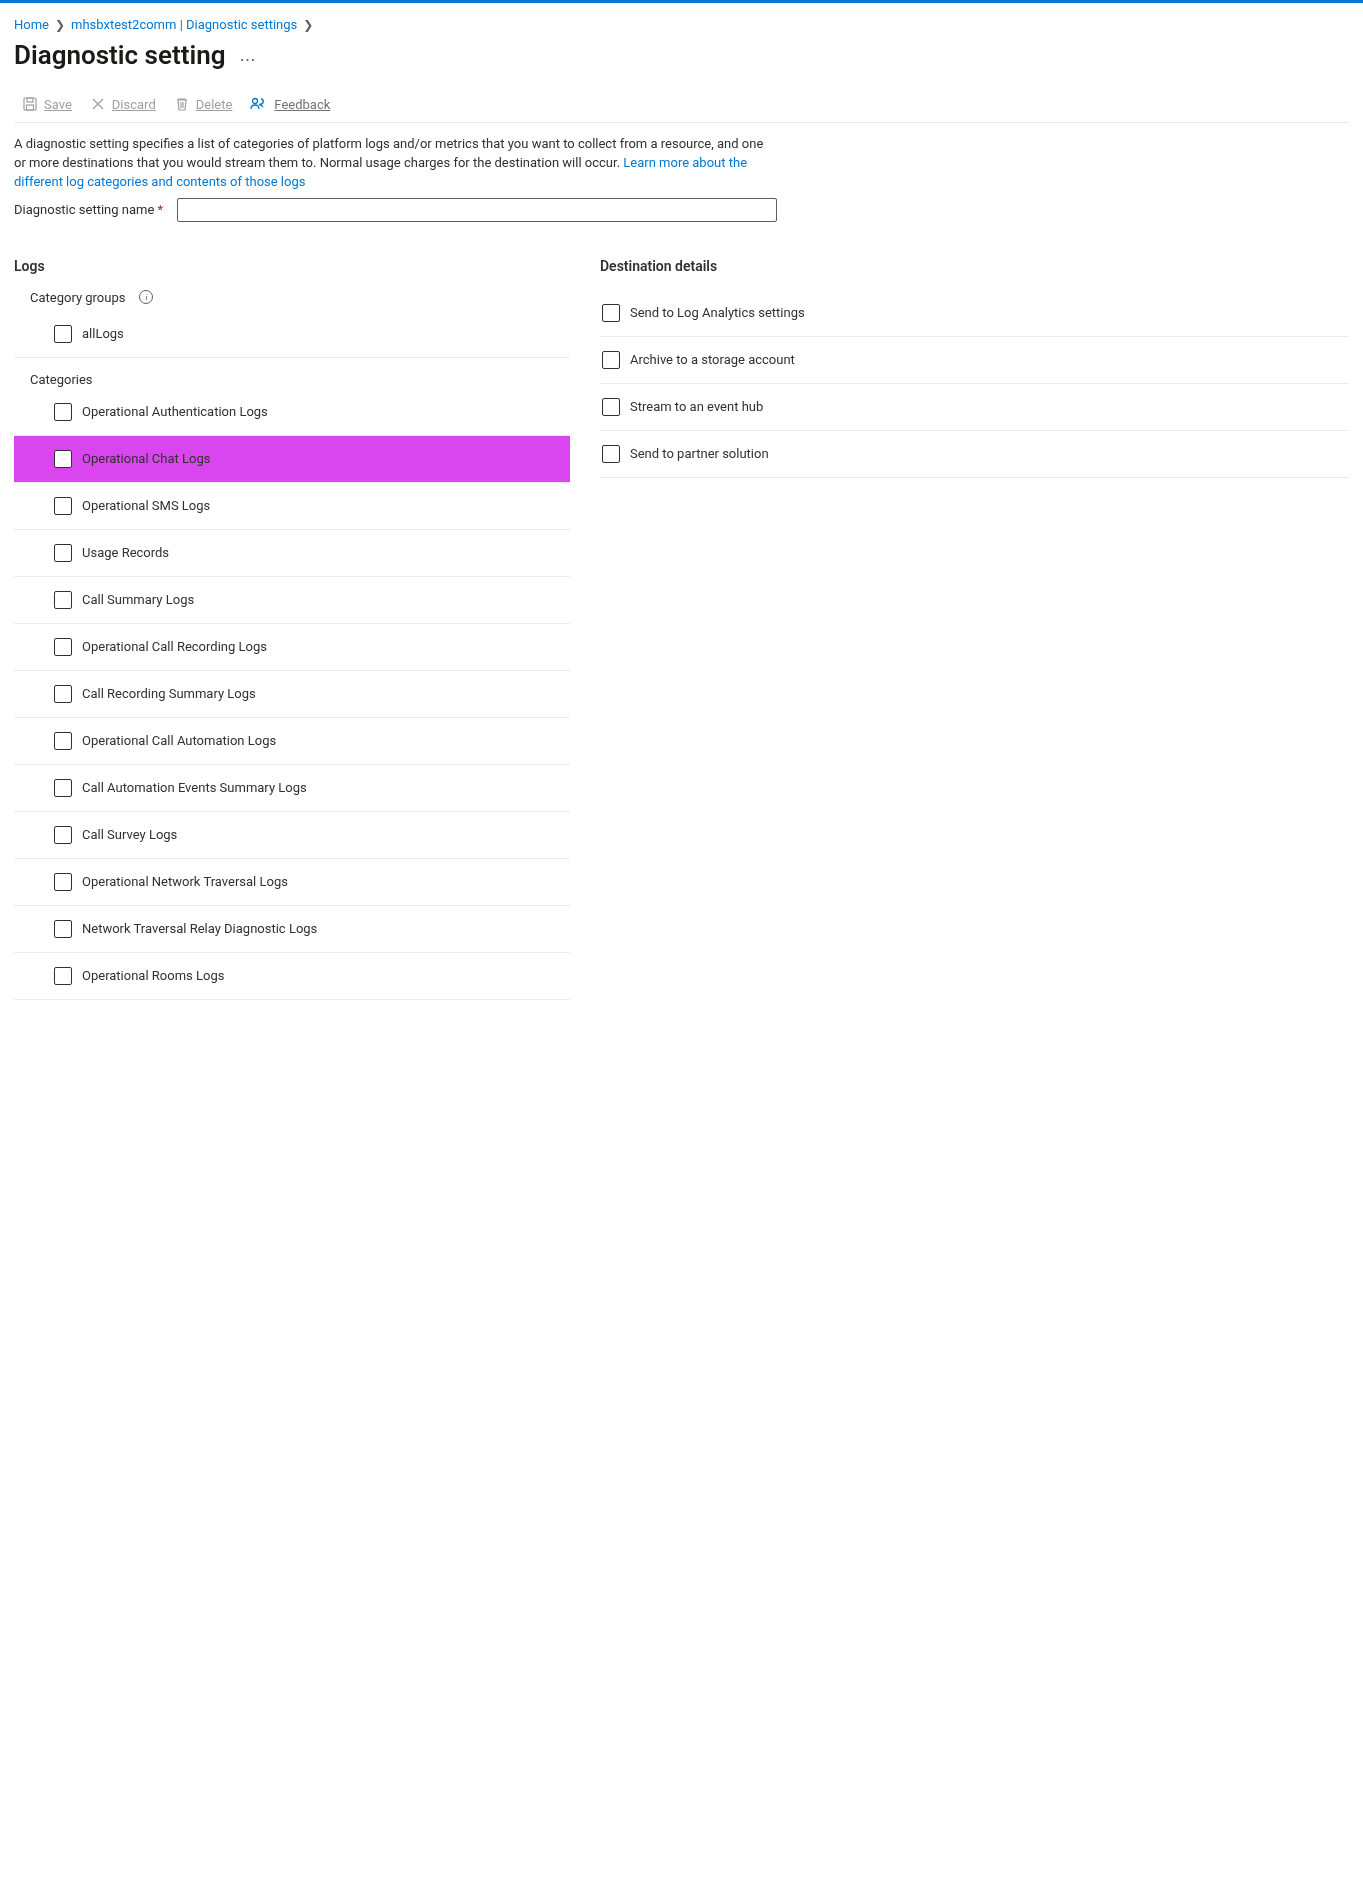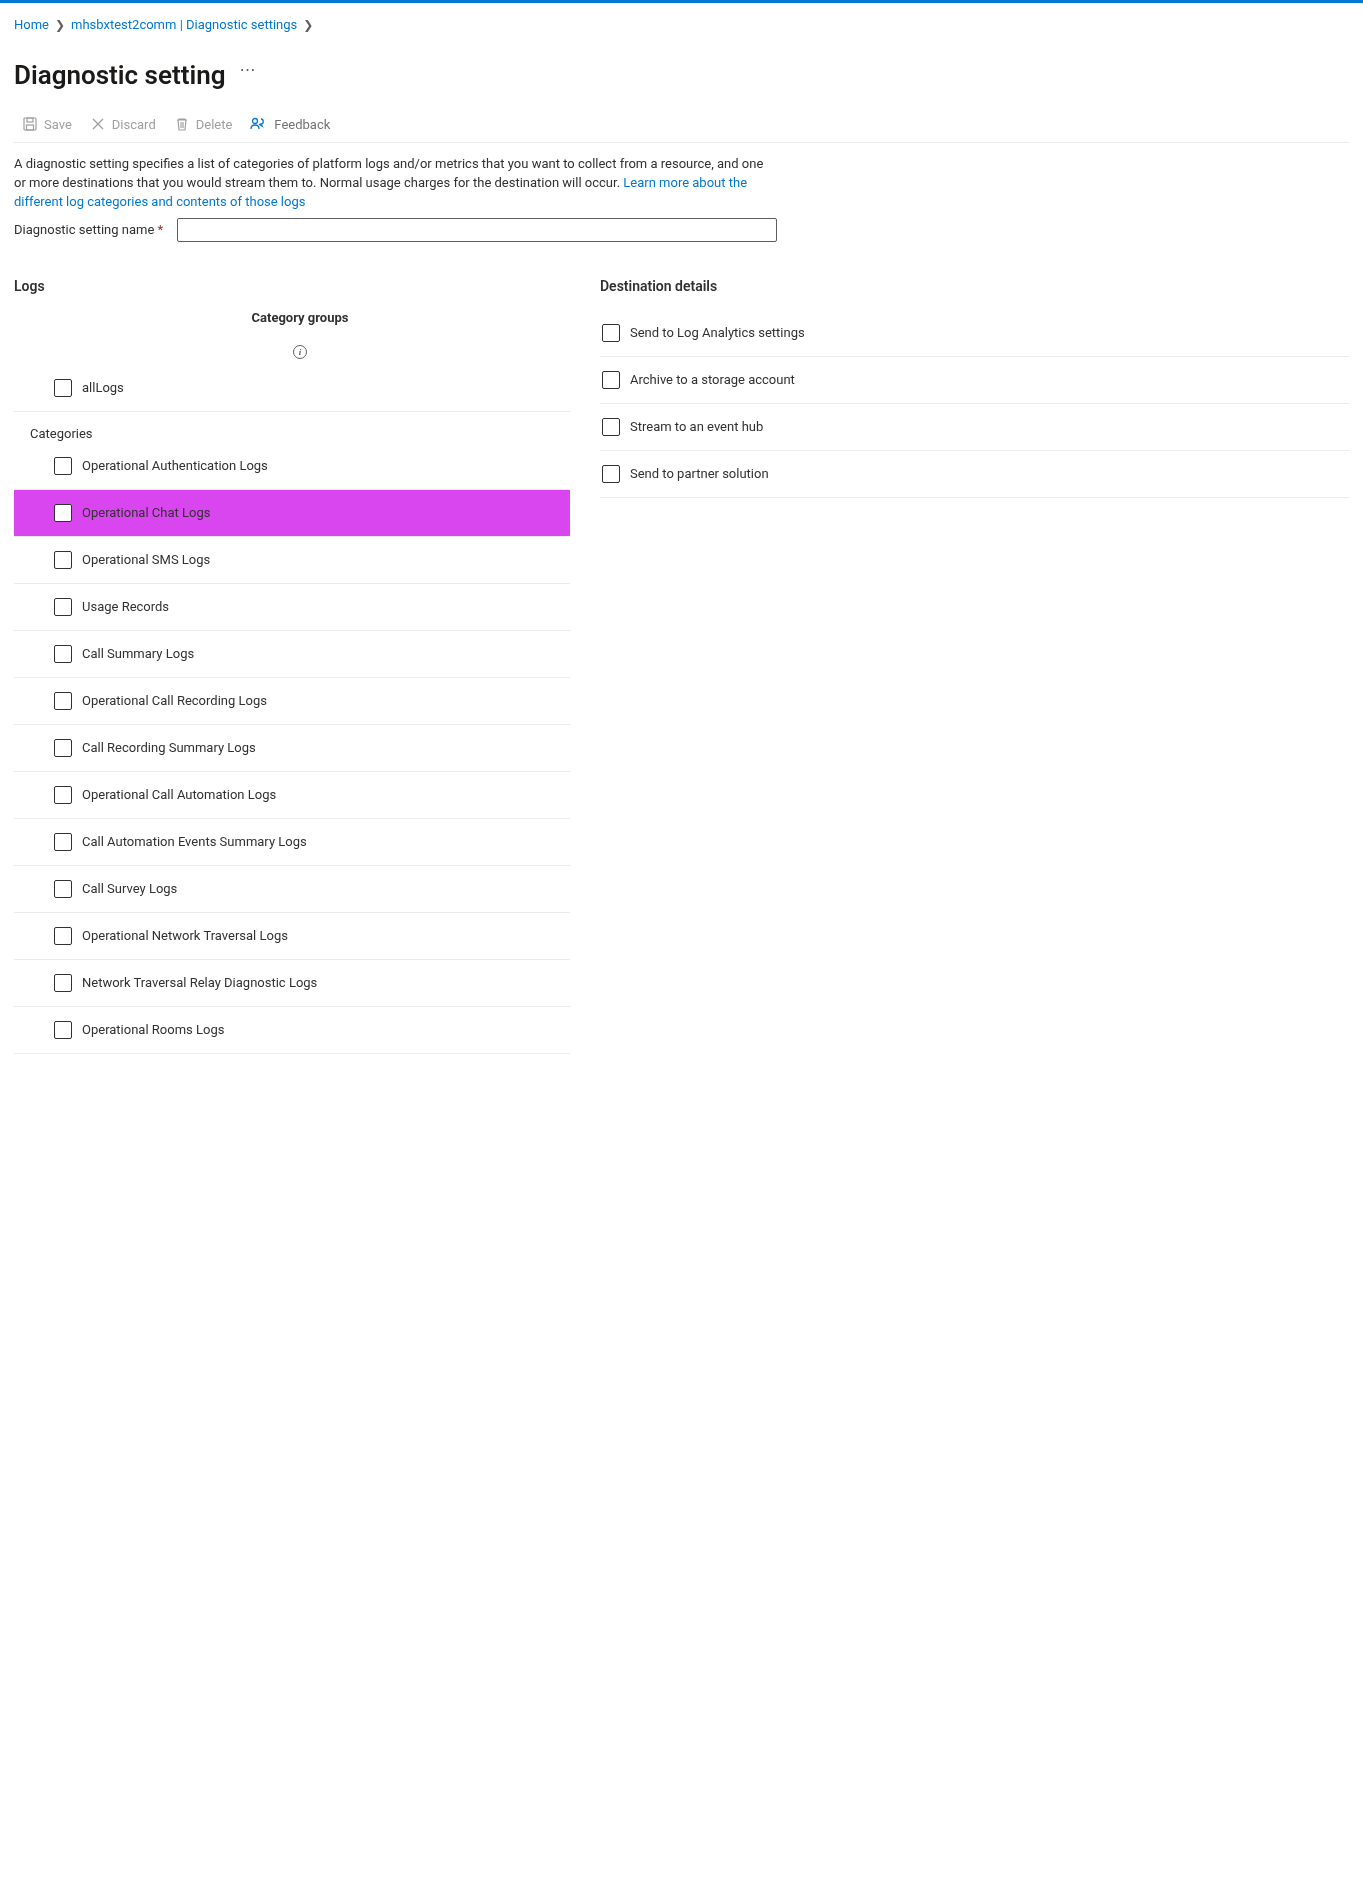--- a/index.html
+++ b/index.html
@@ -19,38 +19,39 @@
     gap: 6px;
     flex-wrap: wrap;
   }
   .breadcrumb a { color: #0078d4; text-decoration: none; cursor: pointer; }
   .breadcrumb .chev { color: #605e5c; font-size: 12px; }
   h1.title {
     font-size: 26px;
     font-weight: 600;
     color: #1b1a19;
     display: inline-block;
-    margin: 20px 0 8px 0;
+    margin: 0 0 8px 0;
   }
   .title-row { display: flex; align-items: center; gap: 14px; }
   .ellipsis { color: #605e5c; font-size: 16px; letter-spacing: 1px; cursor: pointer; }
   .toolbar {
     display: flex;
     align-items: center;
     gap: 18px;
     padding: 18px 0 10px 8px;
     border-bottom: 1px solid #edebe9;
     margin-bottom: 12px;
   }
   .tbtn {
     display: inline-flex;
     align-items: center;
     gap: 6px;
     cursor: pointer;
     font-size: 13px;
+    text-decoration: underline;
   }
   .tbtn.disabled { color: #a19f9d; cursor: default; }
   .tbtn.disabled svg { color: #a19f9d; }
   .tbtn.active { color: #737373; }
   .tbtn.active svg { color: #0078d4; }
   .intro {
     font-size: 13px;
     line-height: 1.45;
     max-width: 760px;
     margin-bottom: 6px;
@@ -71,26 +72,25 @@
     border-radius: 2px;
     padding: 2px 6px;
     font-size: 13px;
   }
   .two-col { display: flex; gap: 30px; align-items: flex-start; margin-top: 36px; }
   .col-left { flex: 0 0 556px; }
   .col-right { flex: 1; }
   .section-heading { font-size: 14px; font-weight: 600; margin-bottom: 16px; }
   .subheading {
     font-size: 13px;
-    font-weight: 700;
+    font-weight: 400;
     margin: 6px 0 6px 16px;
     display: flex;
     align-items: center;
-    gap: 20px;
-    flex-direction: column;
+    gap: 14px;
   }
   .info-circle {
     width: 14px; height: 14px;
     border: 1px solid #605e5c;
     border-radius: 50%;
     display: inline-flex;
     align-items: center; justify-content: center;
     font-size: 9px; color: #605e5c;
     font-style: italic;
     font-family: "Segoe UI", serif;

